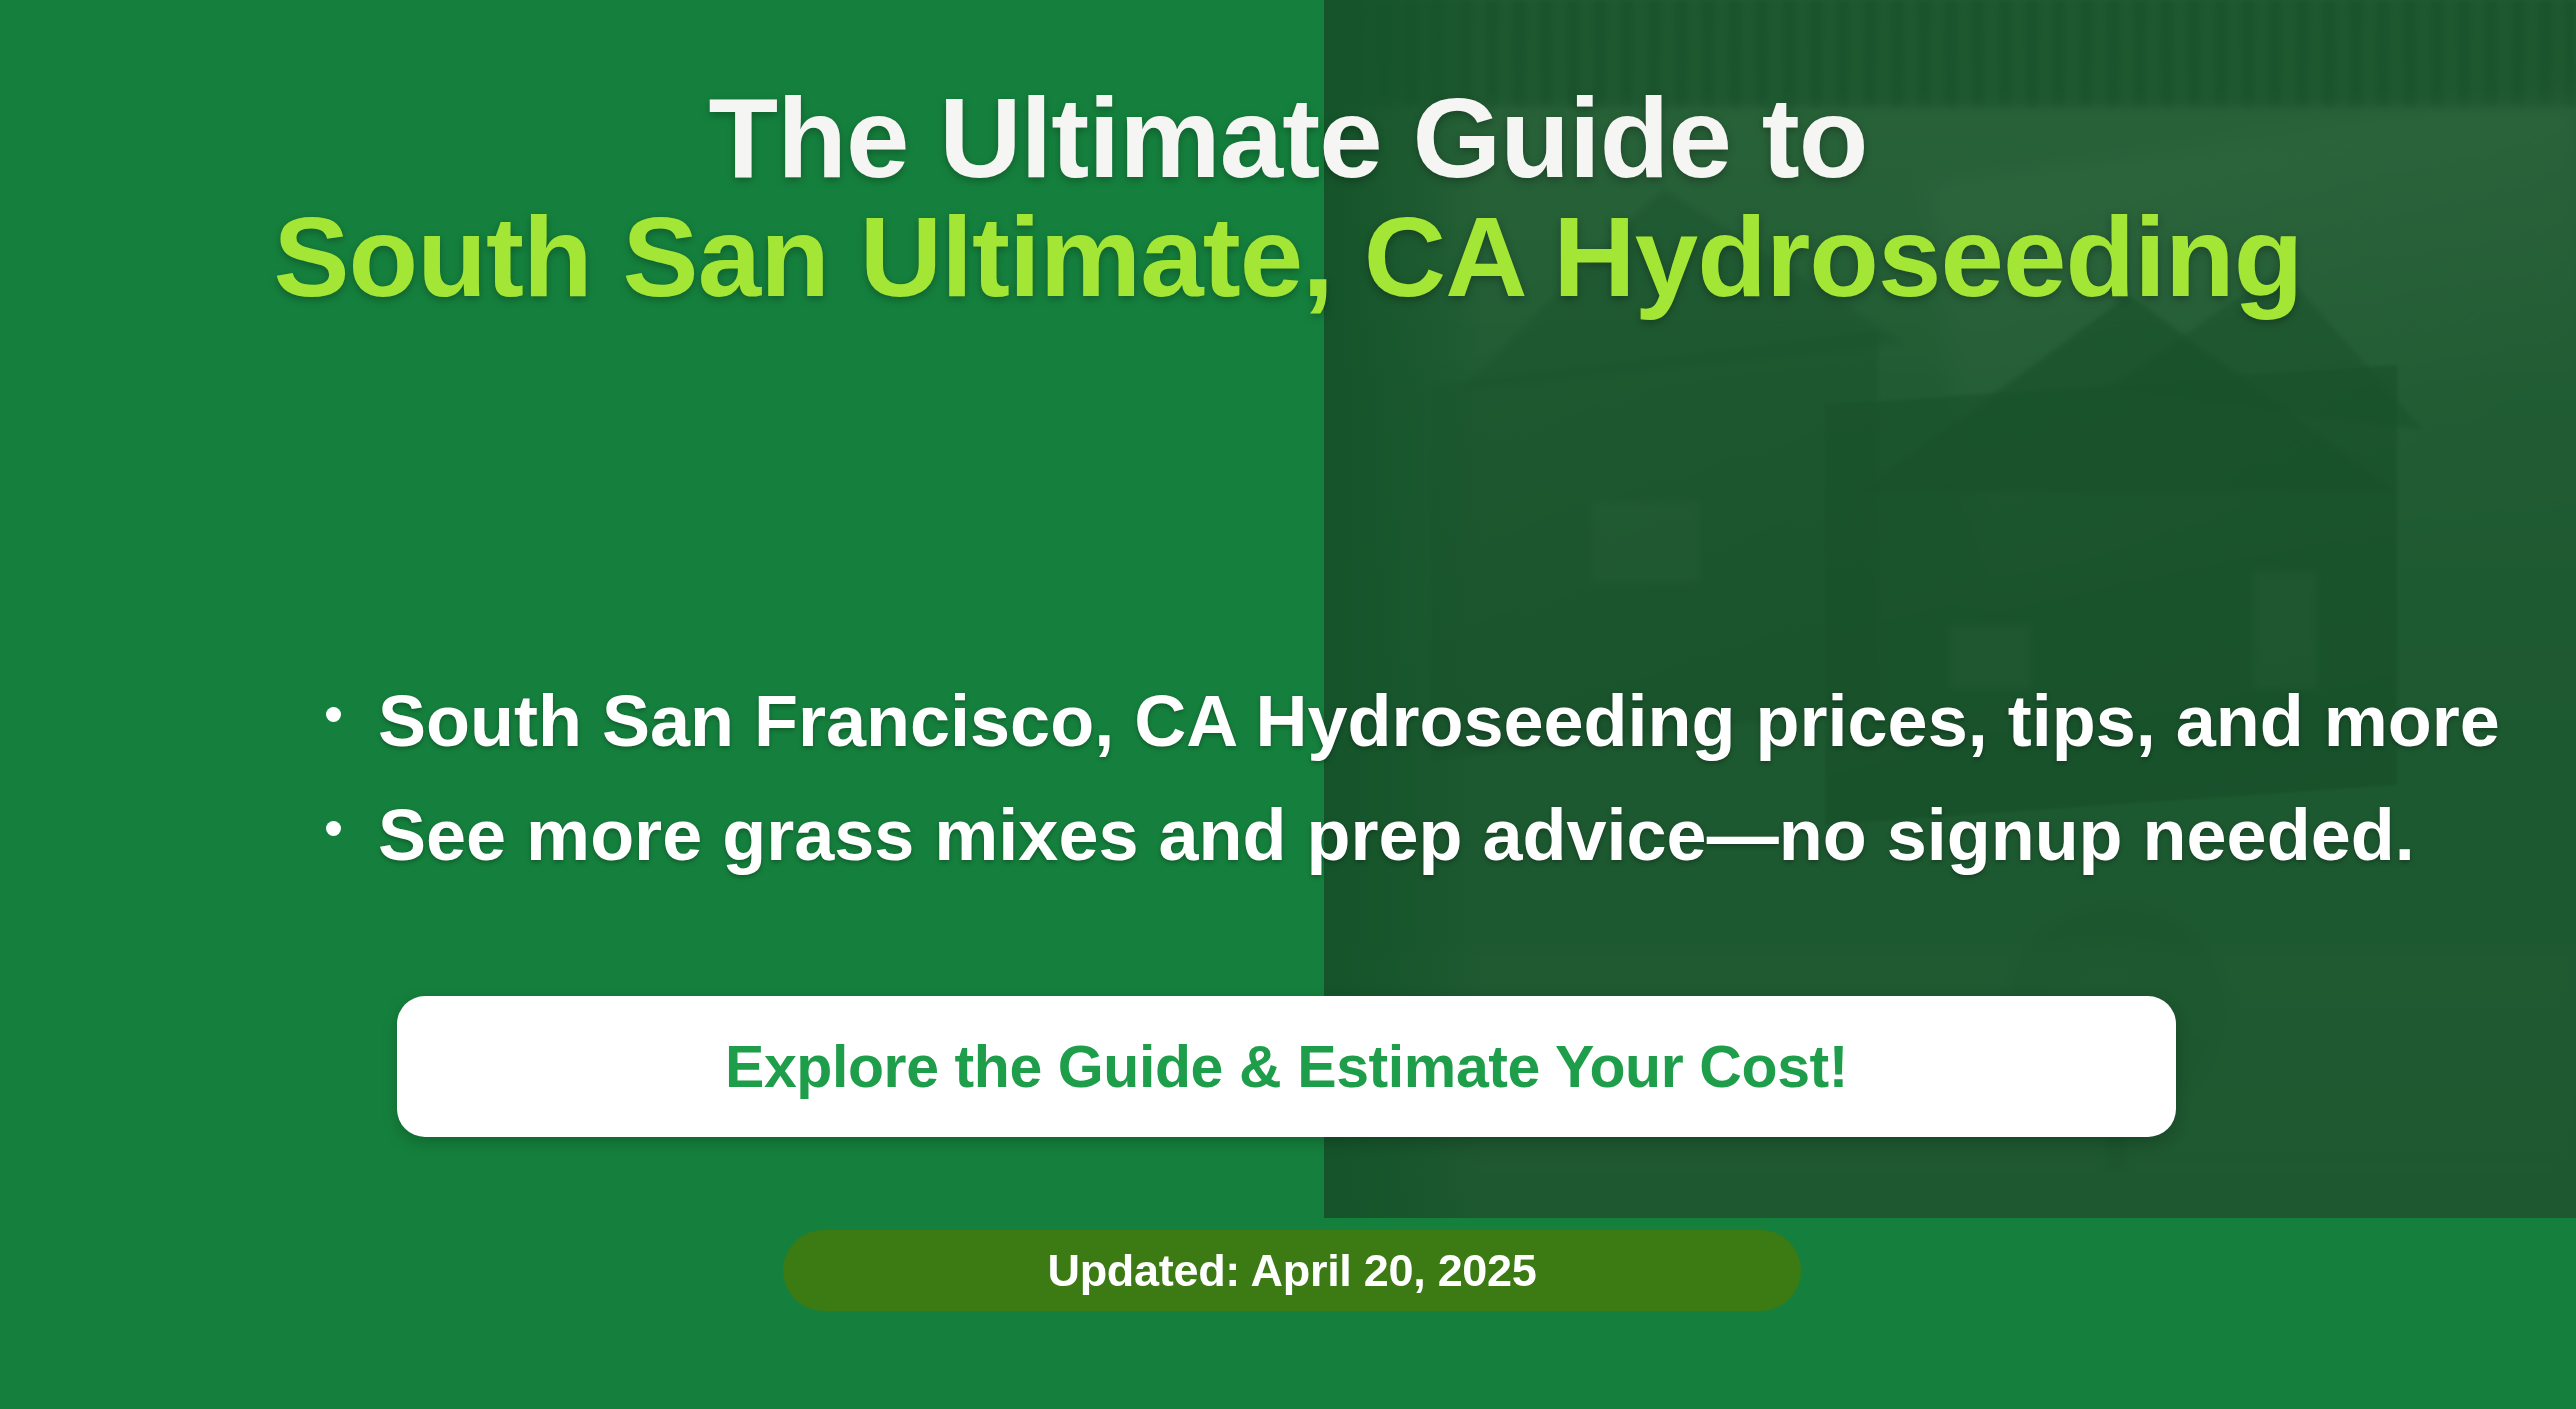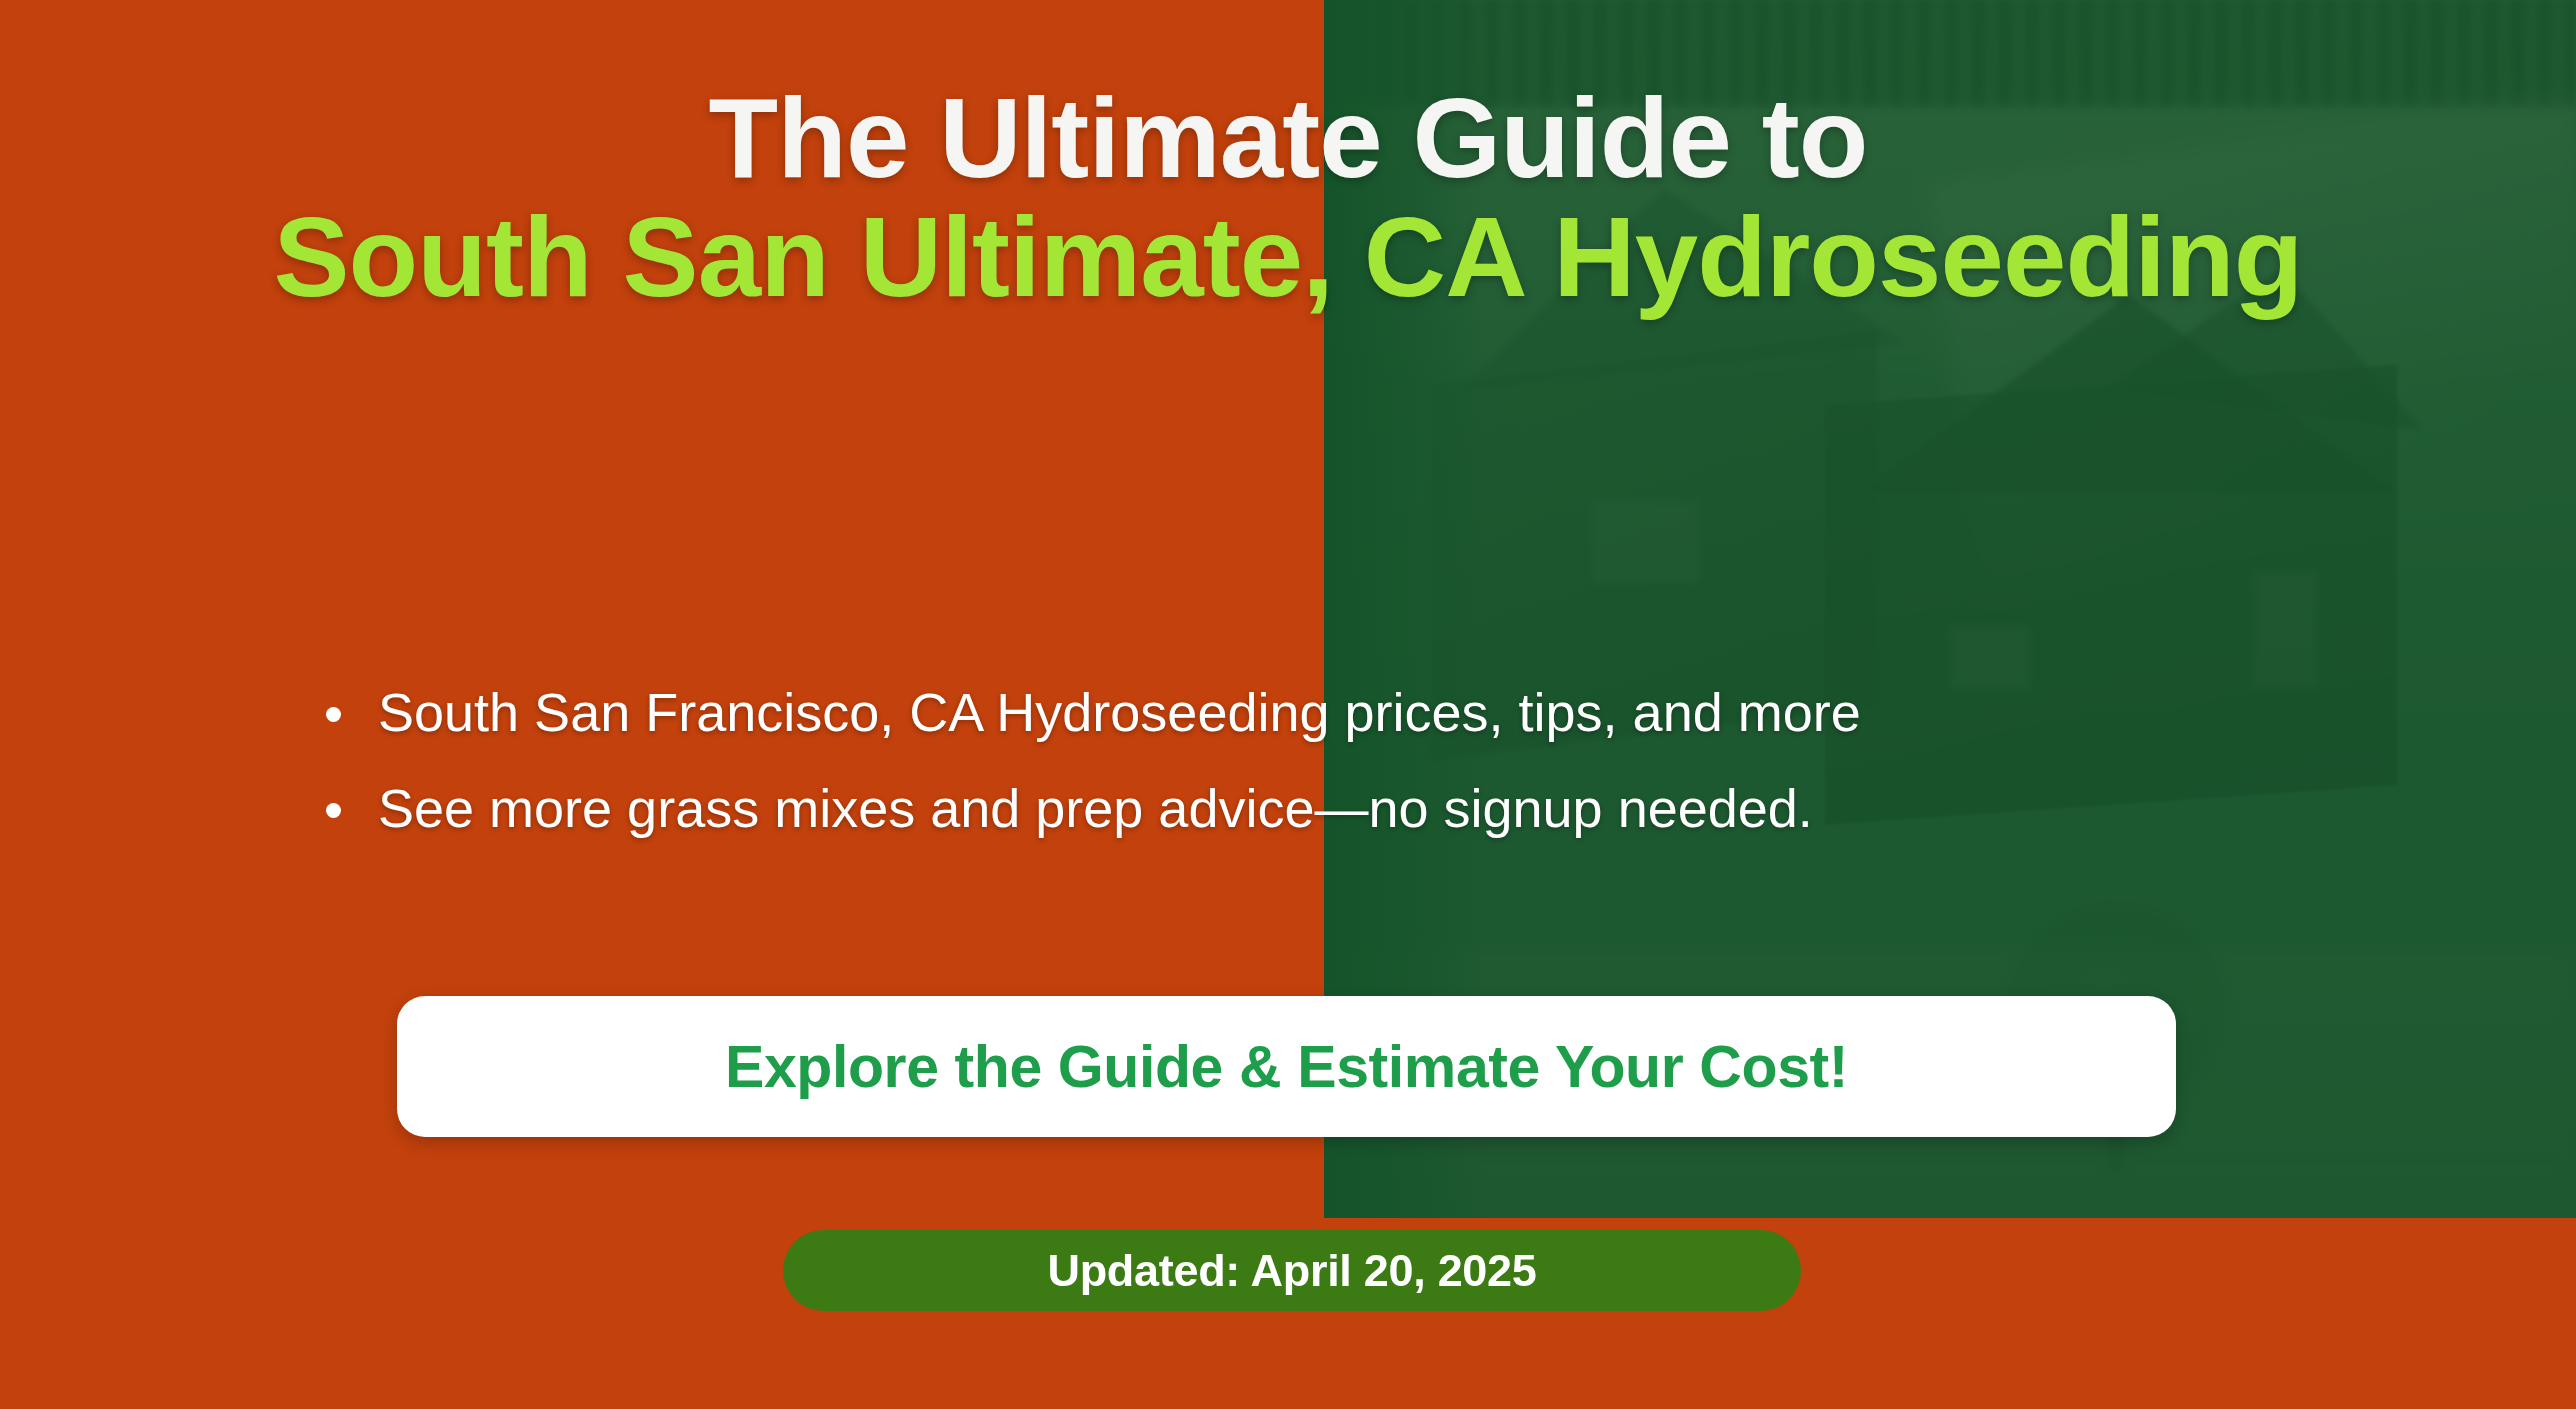--- a/index.html
+++ b/index.html
@@ -7,21 +7,21 @@
   html, body {
     width:2576px; height:1410px;
     overflow:hidden;
     background:#15542a;
     font-family:"Liberation Sans", sans-serif;
   }
 
   .hero {
     position:relative;
     width:2576px; height:1410px;
-    background:#c2410c;
+    background:#15803d;
     overflow:hidden;
   }
 
   
   .photo-layer {
     position:absolute;
     left:1324px; top:0;
     width:1252px; height:1218px;
     overflow:hidden;
     opacity:1;
@@ -162,24 +162,24 @@
 
   .bullets {
     position:absolute;
     left:326px; top:685px;
     list-style:none;
   }
   .bullets li {
     position:relative;
     padding-left:52px;
     color:#ffffff;
-    font-size:54px;
+    font-size:72px;
     line-height:1.0;
     margin-bottom:42px;
-    font-weight:400;
+    font-weight:700;
     white-space:nowrap;
     text-shadow:0 1.8px 5.4px rgba(0,0,0,.30);
   }
   .bullets li::before {
     content:"";
     position:absolute;
     left:0; top:21.5px;
     width:15px; height:15px;
     border-radius:50%;
     background:#ffffff;

